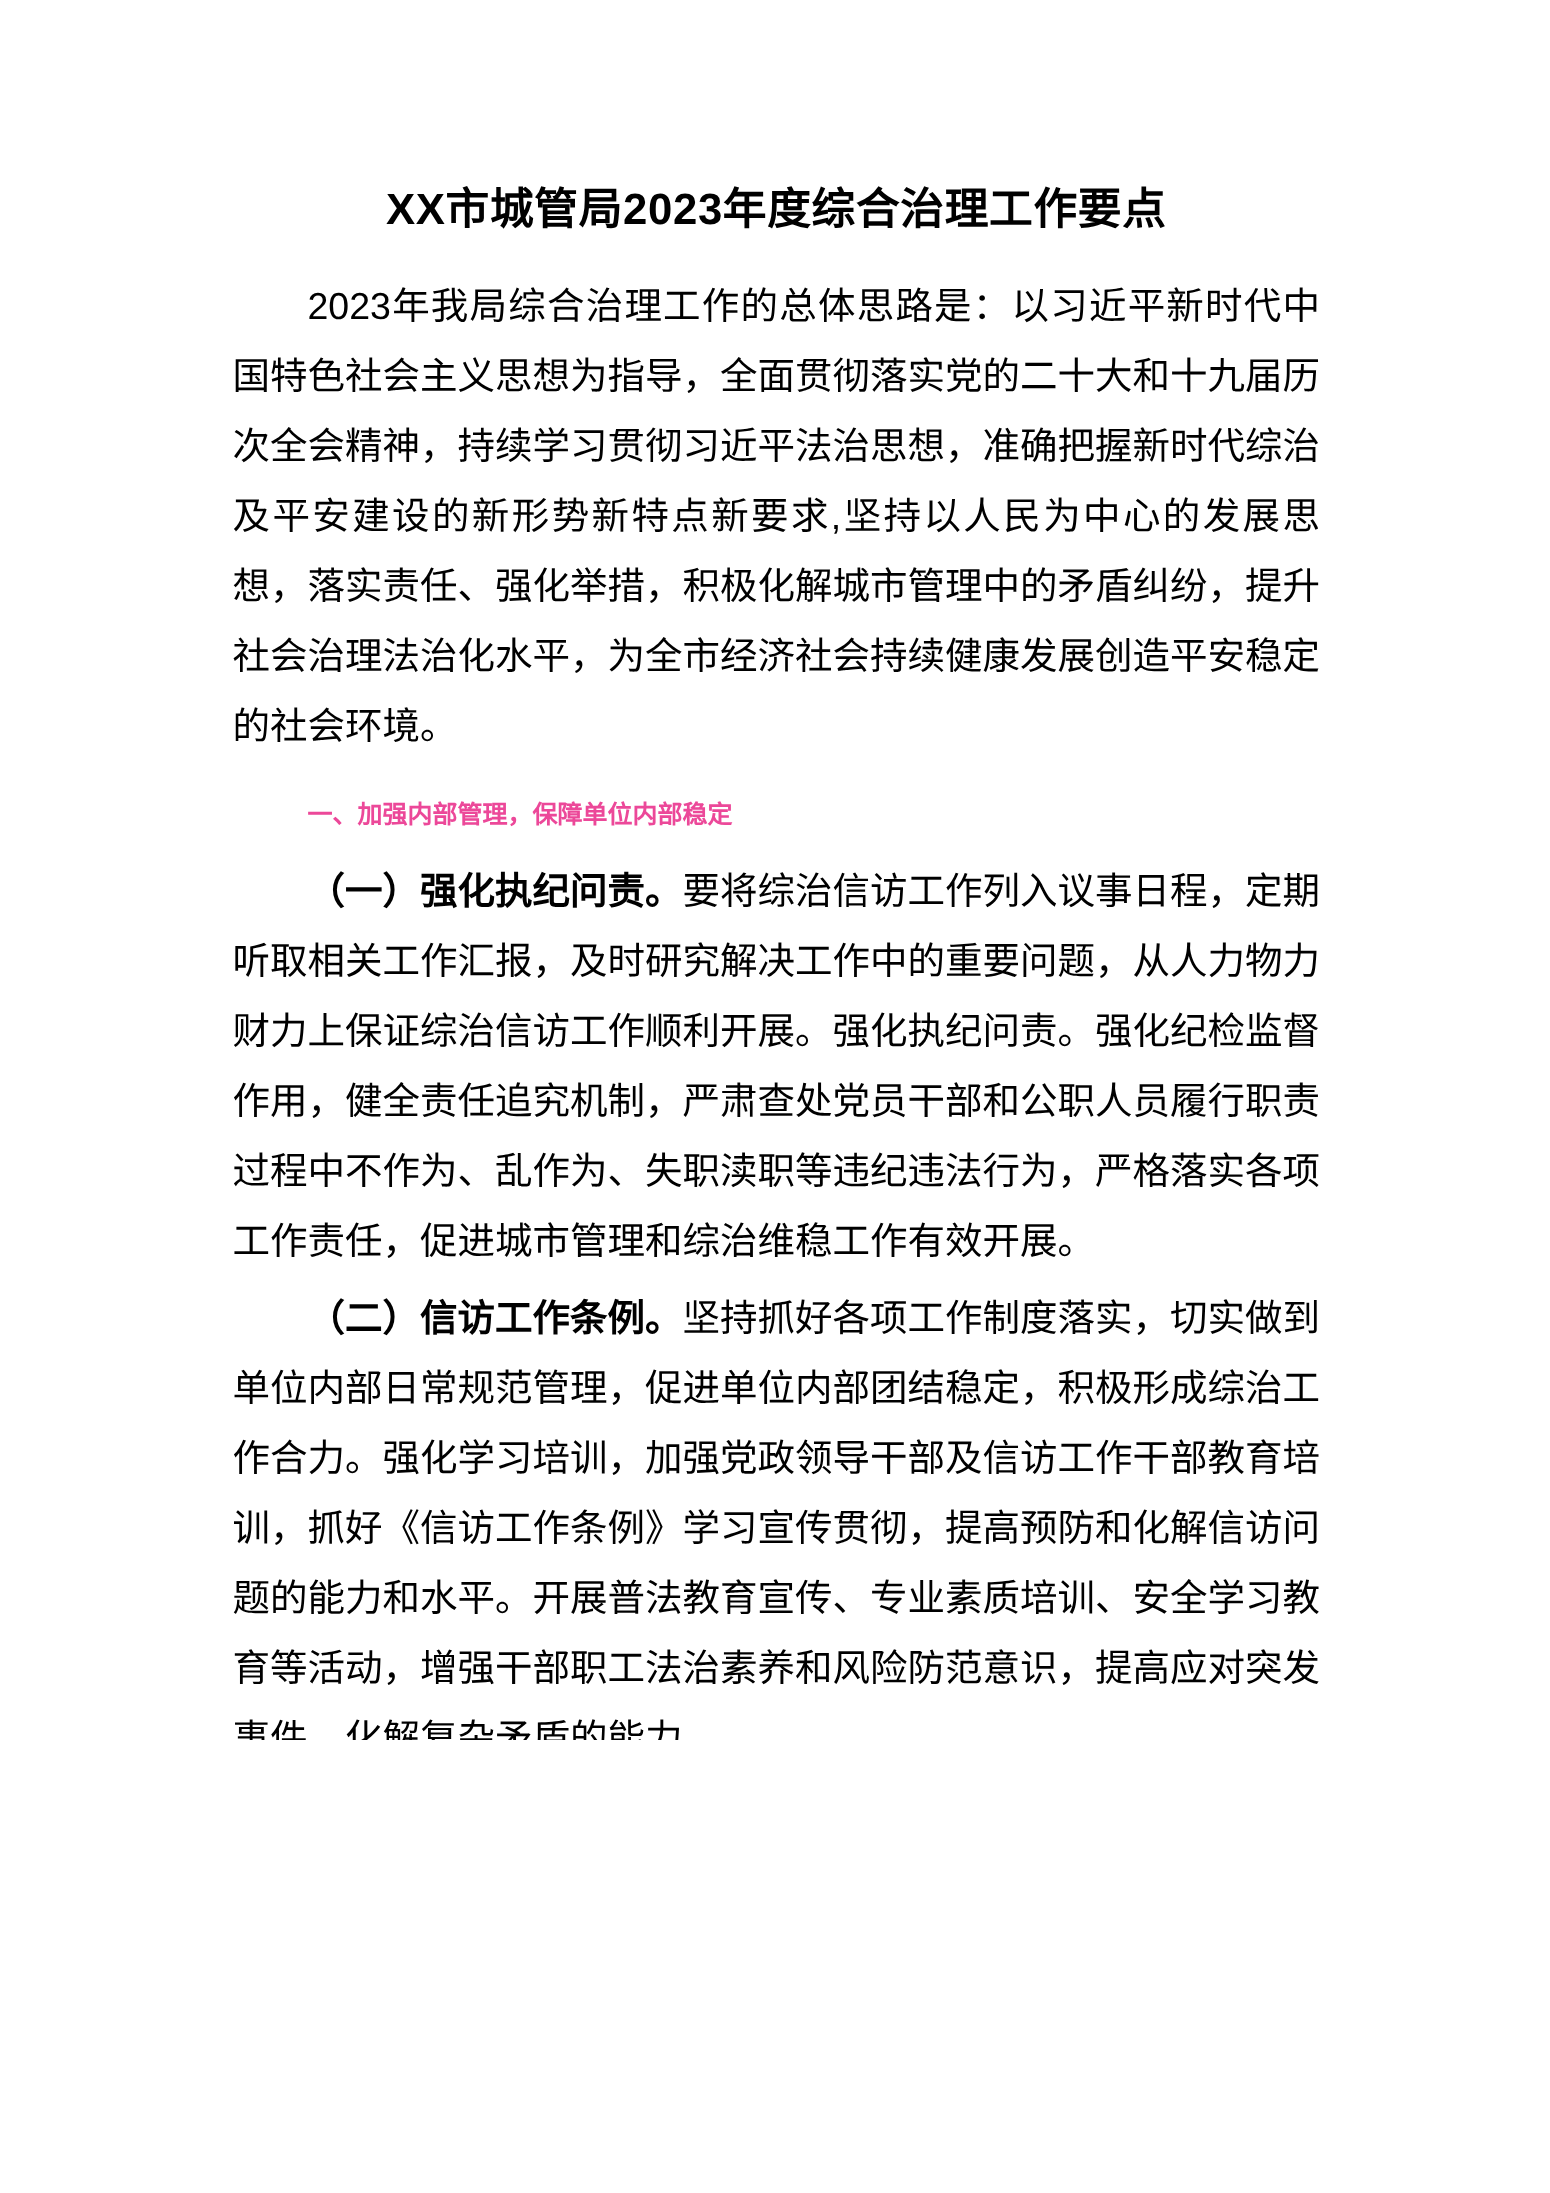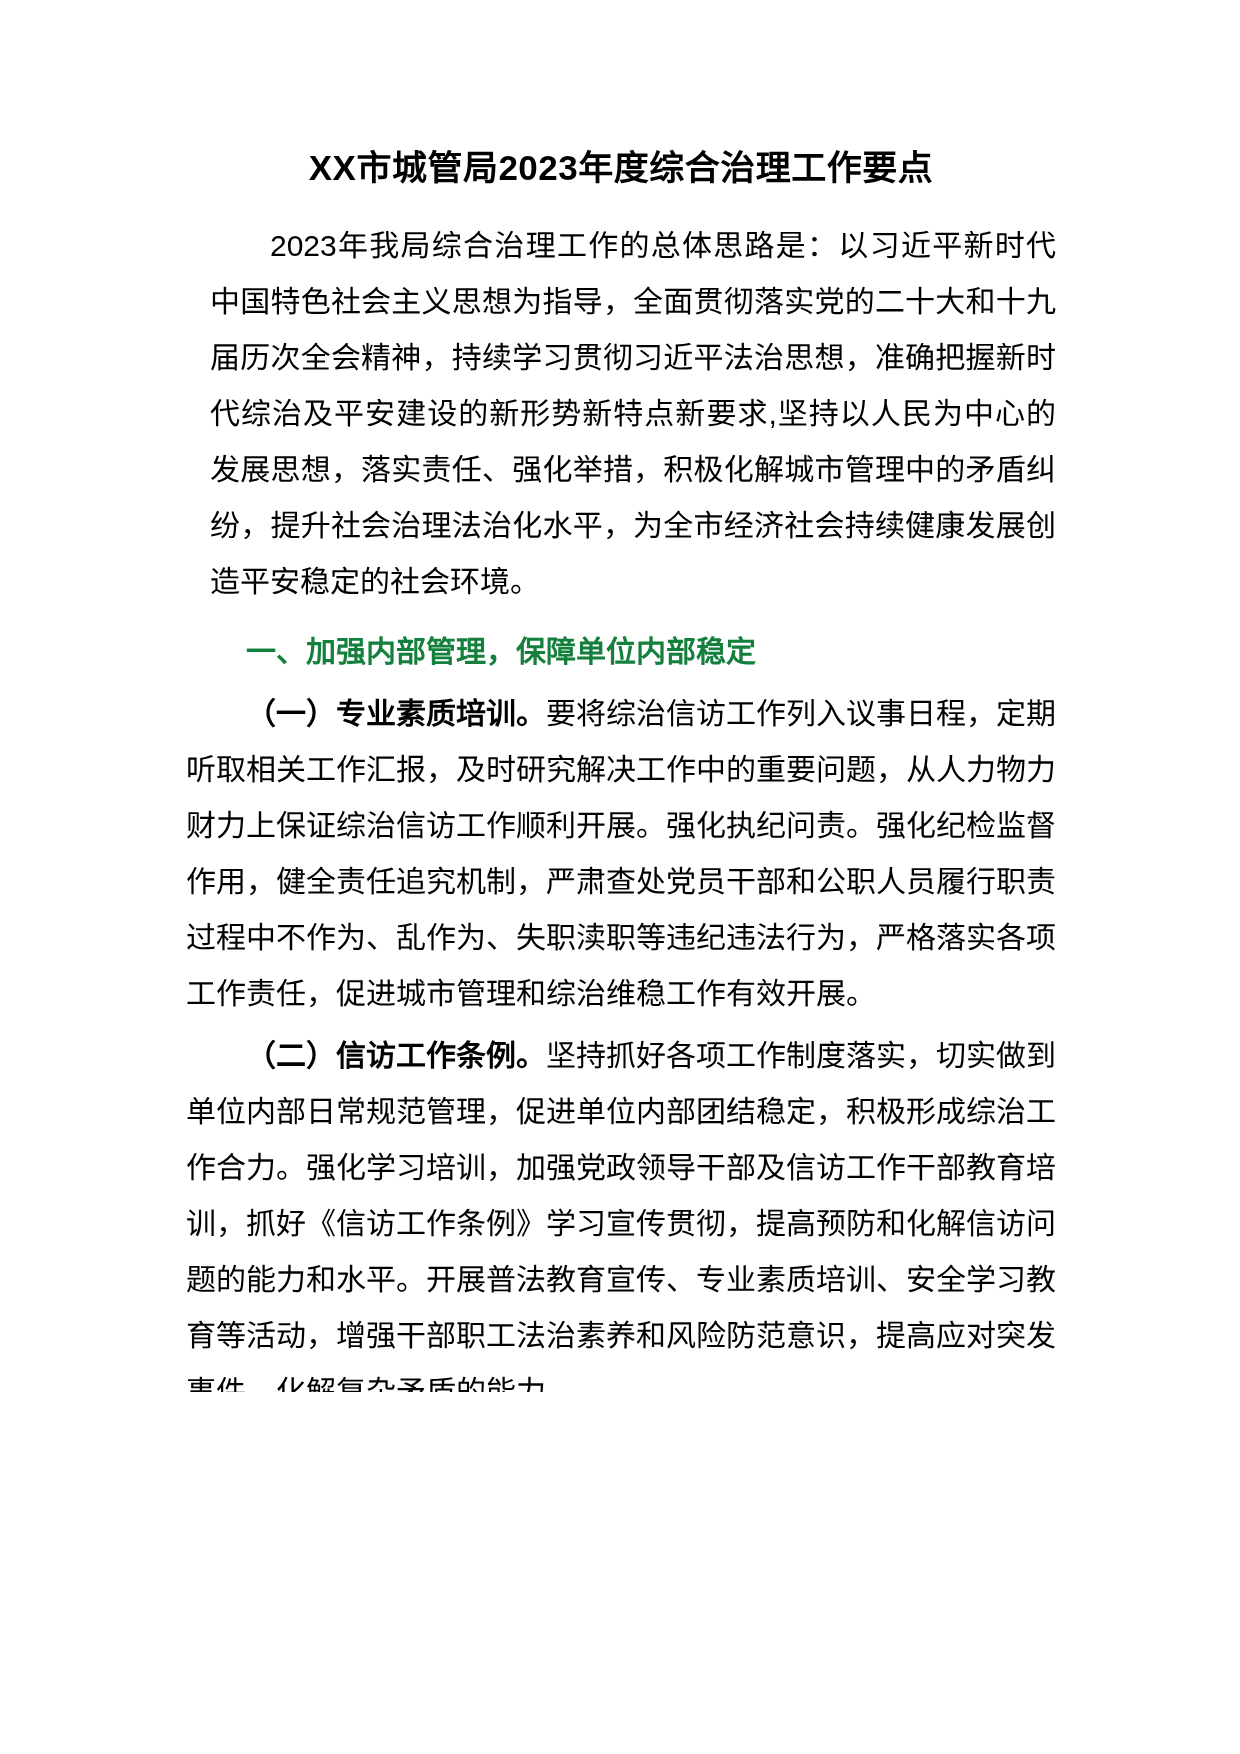--- a/index.html
+++ b/index.html
@@ -43,29 +43,28 @@
     line-height: 56px;
     text-align: justify;
     text-justify: inter-ideograph;
     margin: 0;
     text-indent: 60px;
     color: #000000;
     word-break: break-all;
   }
   .para.first {
     margin-top: 28px;
-    margin-left: 24px;
   }
   .section-heading {
-    font-size: 30px;
+    font-size: 20px;
     line-height: 56px;
     font-weight: bold;
     margin: 0;
     text-indent: 60px;
-    color: #15803d;
+    color: #ec4899;
   }
   .sub-lead {
     font-weight: bold;
   }
   .spacer-small {
     height: 14px;
   }
   .spacer-tiny {
     height: 6px;
   }
@@ -79,20 +78,20 @@
     <h1 class="doc-title">XX市城管局2023年度综合治理工作要点</h1>
 
     <p class="para first">2023年我局综合治理工作的总体思路是：以习近平新时代中国特色社会主义思想为指导，全面贯彻落实党的二十大和十九届历次全会精神，持续学习贯彻习近平法治思想，准确把握新时代综治及平安建设的新形势新特点新要求,坚持以人民为中心的发展思想，落实责任、强化举措，积极化解城市管理中的矛盾纠纷，提升社会治理法治化水平，为全市经济社会持续健康发展创造平安稳定的社会环境。</p>
 
     <div class="spacer-small"></div>
 
     <h2 class="section-heading">一、加强内部管理，保障单位内部稳定</h2>
 
     <div class="spacer-tiny"></div>
 
-    <p class="para"><span class="sub-lead">（一）专业素质培训。</span><span>要将综治信访工作列入议事日程，定期听取相关工作汇报，及时研究解决工作中的重要问题，从人力物力财力上保证综治信访工作顺利开展。强化执纪问责。强化纪检监督作用，健全责任追究机制，严肃查处党员干部和公职人员履行职责过程中不作为、乱作为、失职渎职等违纪违法行为，严格落实各项工作责任，促进城市管理和综治维稳工作有效开展。</span></p>
+    <p class="para"><span class="sub-lead">（一）强化执纪问责。</span><span>要将综治信访工作列入议事日程，定期听取相关工作汇报，及时研究解决工作中的重要问题，从人力物力财力上保证综治信访工作顺利开展。强化执纪问责。强化纪检监督作用，健全责任追究机制，严肃查处党员干部和公职人员履行职责过程中不作为、乱作为、失职渎职等违纪违法行为，严格落实各项工作责任，促进城市管理和综治维稳工作有效开展。</span></p>
 
     <div class="spacer-tiny"></div>
 
     <p class="para"><span class="sub-lead">（二）信访工作条例。</span><span>坚持抓好各项工作制度落实，切实做到单位内部日常规范管理，促进单位内部团结稳定，积极形成综治工作合力。强化学习培训，加强党政领导干部及信访工作干部教育培训，抓好《信访工作条例》学习宣传贯彻，提高预防和化解信访问题的能力和水平。开展普法教育宣传、专业素质培训、安全学习教育等活动，增强干部职工法治素养和风险防范意识，提高应对突发事件、化解复杂矛盾的能力。</span></p>
 
   </div>
 </div>
 
 </body></html>

